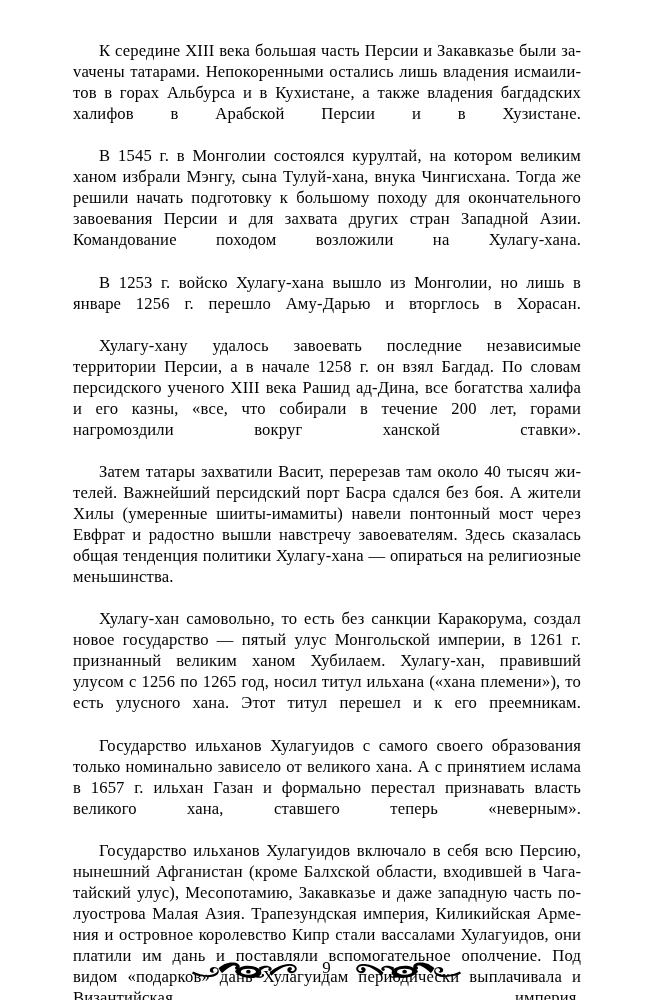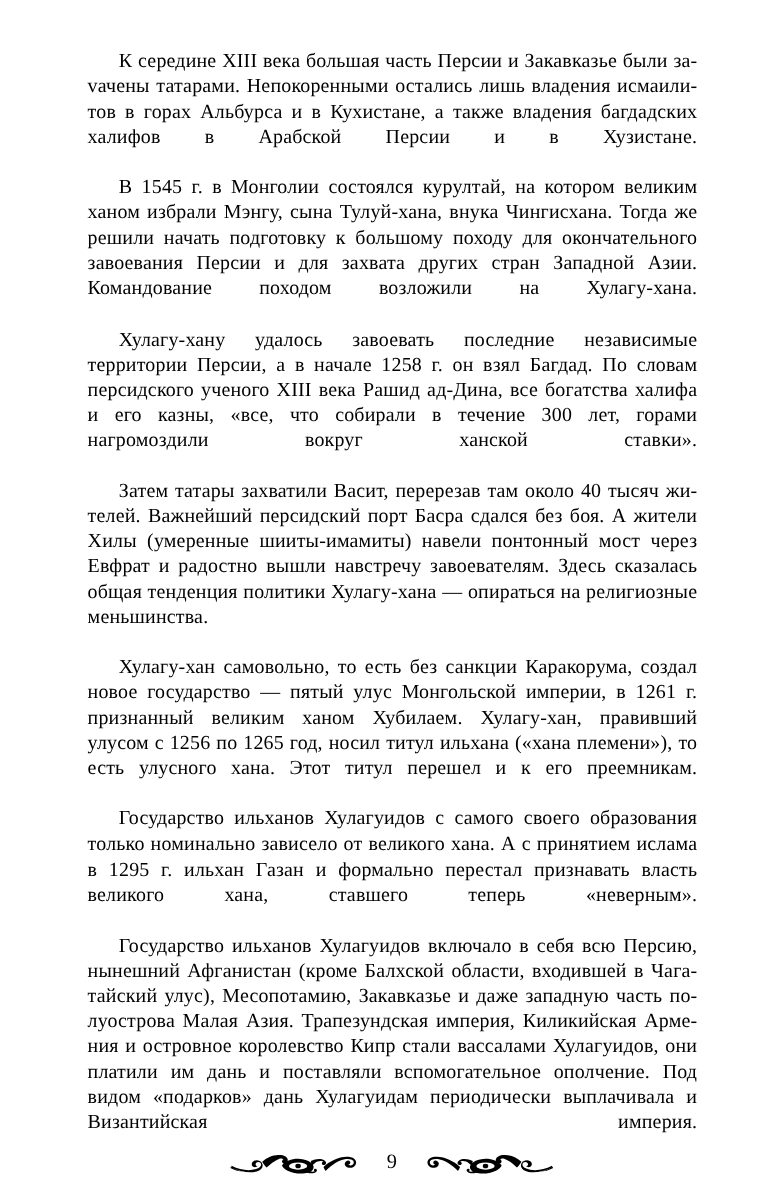--- a/index.html
+++ b/index.html
@@ -90,24 +90,25 @@
   }
 </style>
 </head>
 <body style="background: rgb(255, 255, 255); color: rgb(0, 0, 0);">
 
 <div class="page">
 
   <div class="text-column">
     <p class="para">К середине XIII века большая часть Персии и Закавказье были за­vачены татарами. Непокоренными остались лишь владения исмаили­тов в горах Альбурса и в Кухистане, а также владения багдадских хали­фов в Арабской Персии и в Хузистане.</p>
     <p class="para">В 1545 г. в Монголии состоялся курултай, на котором великим ханом избрали Мэнгу, сына Тулуй-хана, внука Чингисхана. Тогда же решили начать подготовку к большому походу для окончательного завоевания Персии и для захвата других стран Западной Азии. Командование по­ходом возложили на Хулагу-хана.</p>
-    <p class="para">Хулагу-хану удалось завоевать последние независимые территории Персии, а в начале 1258 г. он взял Багдад. По словам персидского уче­ного XIII века Рашид ад-Дина, все богатства халифа и его казны, «все, что собирали в течение 300 лет, горами нагромоздили вокруг ханской ставки».</p>
+    <p class="para">В 1253 г. войско Хулагу-хана вышло из Монголии, но лишь в январе 1256 г. перешло Аму-Дарью и вторглось в Хорасан.</p>
+    <p class="para">Хулагу-хану удалось завоевать последние независимые территории Персии, а в начале 1258 г. он взял Багдад. По словам персидского уче­ного XIII века Рашид ад-Дина, все богатства халифа и его казны, «все, что собирали в течение 200 лет, горами нагромоздили вокруг ханской ставки».</p>
     <p class="para">Затем татары захватили Васит, перерезав там около 40 тысяч жи­телей. Важнейший персидский порт Басра сдался без боя. А жители Хилы (умеренные шииты-имамиты) навели понтонный мост через Евфрат и радостно вышли навстречу завоевателям. Здесь сказалась общая тенденция политики Хулагу-хана — опираться на религиозные меньшинства.</p>
     <p class="para">Хулагу-хан самовольно, то есть без санкции Каракорума, создал новое государство — пятый улус Монгольской империи, в 1261 г. при­знанный великим ханом Хубилаем. Хулагу-хан, правивший улусом с 1256 по 1265 год, носил титул ильхана («хана племени»), то есть улус­ного хана. Этот титул перешел и к его преемникам.</p>
-    <p class="para">Государство ильханов Хулагуидов с самого своего образования только номинально зависело от великого хана. А с принятием ислама в 1295 г. ильхан Газан и формально перестал признавать власть великого хана, ставшего теперь «неверным».</p>
+    <p class="para">Государство ильханов Хулагуидов с самого своего образования только номинально зависело от великого хана. А с принятием ислама в 1657 г. ильхан Газан и формально перестал признавать власть великого хана, ставшего теперь «неверным».</p>
     <p class="para">Государство ильханов Хулагуидов включало в себя всю Персию, нынешний Афганистан (кроме Балхской области, входившей в Чага­тайский улус), Месопотамию, Закавказье и даже западную часть по­луострова Малая Азия. Трапезундская империя, Киликийская Арме­ния и островное королевство Кипр стали вассалами Хулагуидов, они платили им дань и поставляли вспомогательное ополчение. Под видом «подарков» дань Хулагуидам периодически выплачивала и Византий­ская империя.</p>
 
   </div>
 
   <div class="footer">
 
     <span class="orn left">
       <svg viewBox="0 0 118 26" xmlns="http://www.w3.org/2000/svg" aria-hidden="true">
         <g fill="#000000">
 

